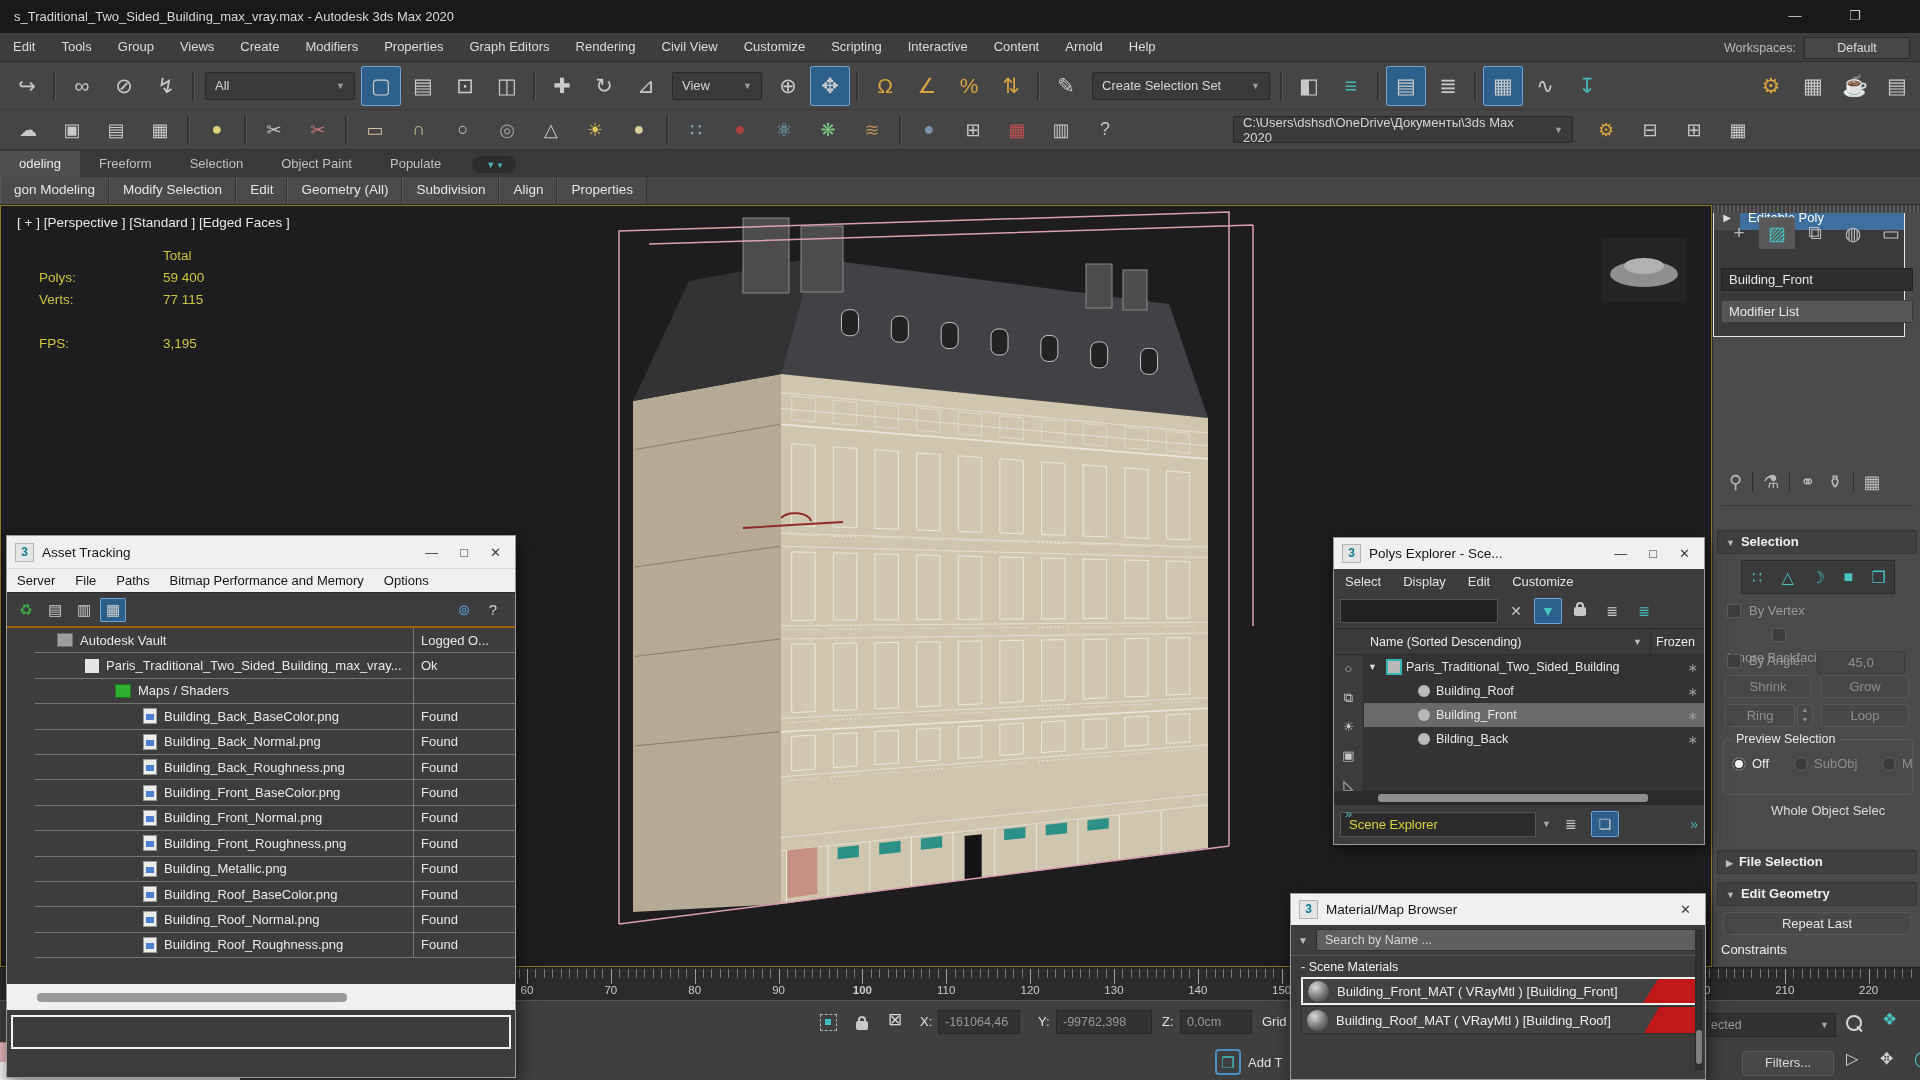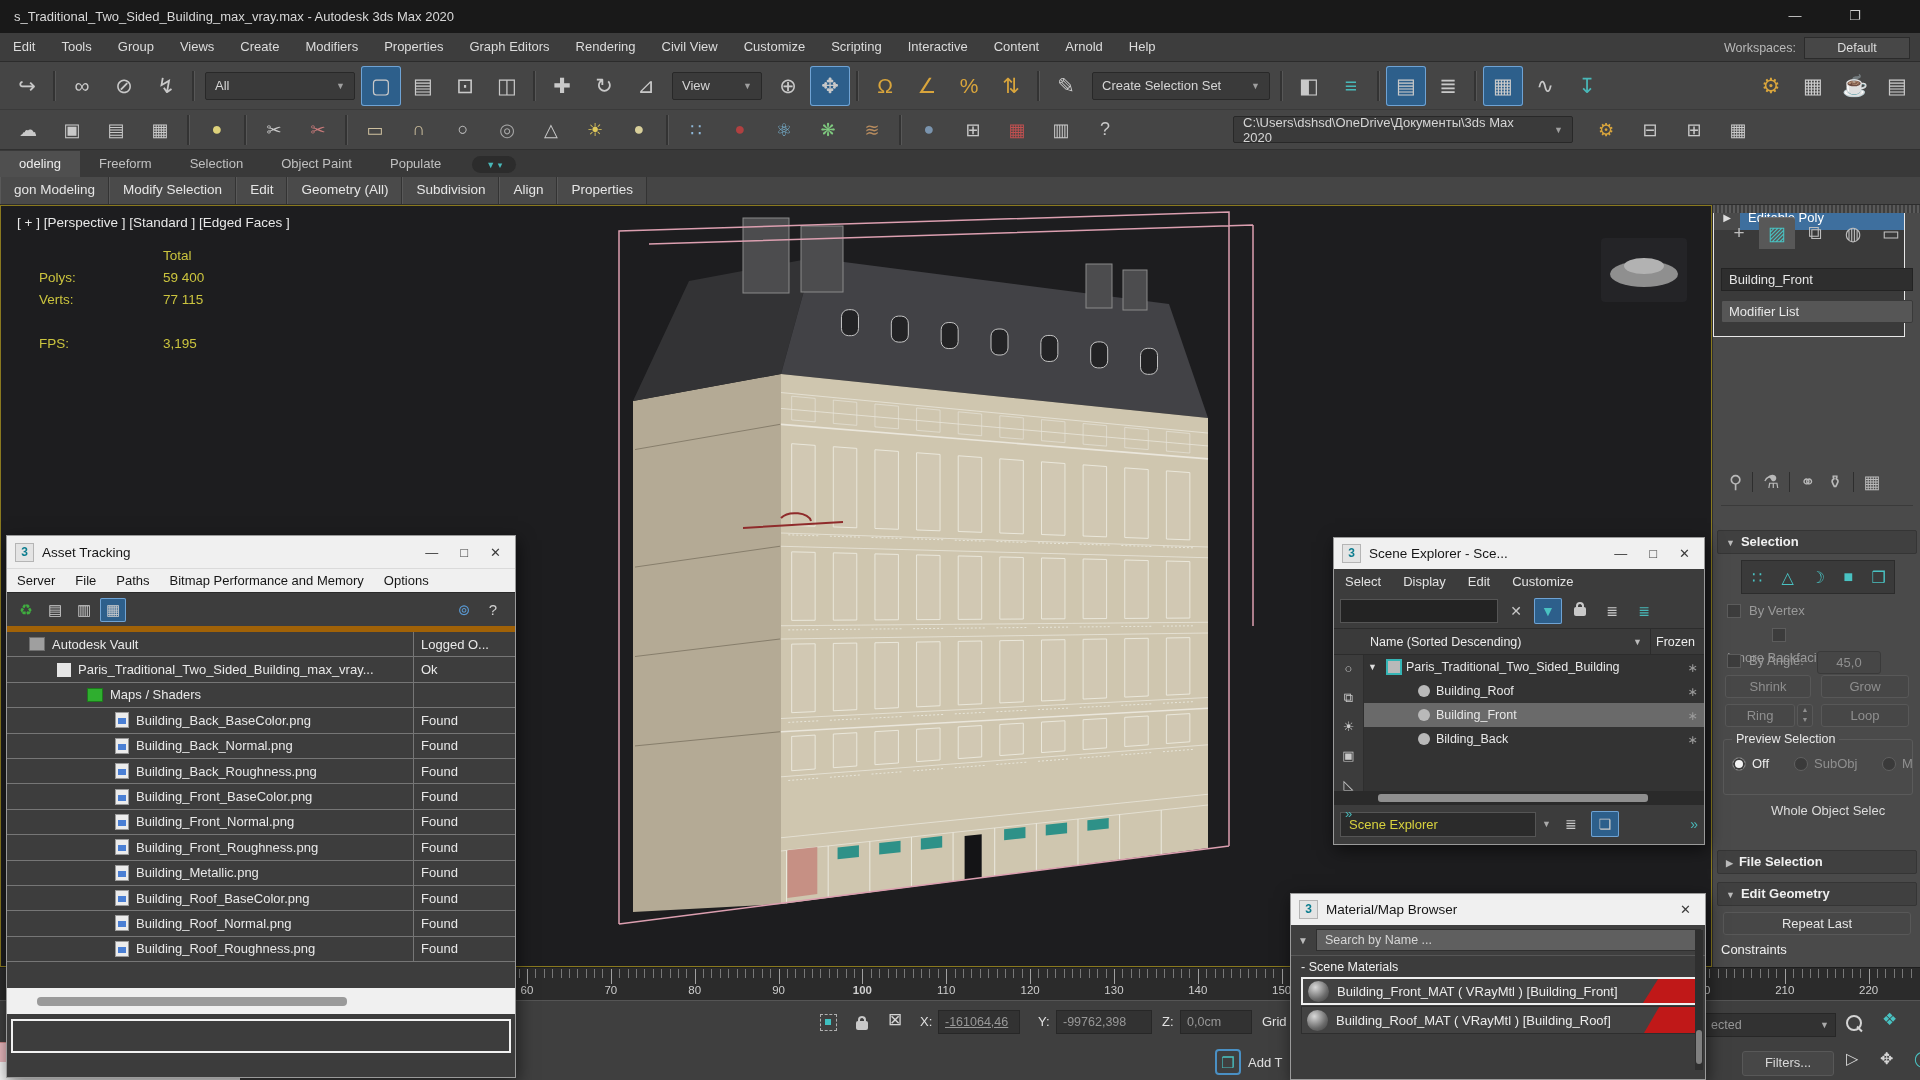--- a/index.html
+++ b/index.html
@@ -598,21 +598,21 @@
         <span>By Vertex</span>
       </div>
     <div class="cp-check" style="top:423px;flex-direction:column;">
         <span class="box"></span>
         <span>Ignore Backfacing</span>
       </div>
     <div class="cp-check" style="top:448px;">
         <span class="box"></span>
         <span>By Angle:</span>
       </div>
-    <div class="cp-btn" style="left:104px;top:446px;width:64px;background:#464646;border-color:#3a3a3a;">45,0</div>
+    <div class="cp-btn" style="left:104px;top:446px;width:88px;background:#464646;border-color:#3a3a3a;">45,0</div>
     <div class="cp-btn" style="left:12px;top:470px;width:86px;">Shrink</div>
     <div class="cp-btn" style="left:108px;top:470px;width:88px;">Grow</div>
     <div class="cp-btn" style="left:12px;top:499px;width:70px;">Ring</div>
     <div class="cp-btn" style="left:84px;top:499px;width:16px;font-size:7px;line-height:10px;">▲<br>▼</div>
     <div class="cp-btn" style="left:108px;top:499px;width:88px;">Loop</div>
     <div class="abs" style="left:10px;top:534px;width:188px;height:54px;border:1px solid #5a5a5a;border-radius:3px;">
       <span class="abs" style="left:8px;top:-8px;background:#4a4a4a;padding:0 4px;color:#e8e8e8;font-size:12.5px;">Preview Selection</span>
       <span class="abs" style="left:8px;top:16px;display:flex;align-items:center;gap:6px;color:#ececec;font-size:13px;">
           <span class="radio on"></span>
           <span>Off</span>
@@ -829,21 +829,21 @@
       <span class="tick" style="left: 1893.75px; height: 9px;"></span>
       <span class="tick" style="left: 1902.14px; height: 9px;"></span>
       <span class="tick" style="left: 1910.52px; height: 9px;"></span>
     </div>
 
   <div id="status" class="abs">
     <span class="abs" style="left:820px;top:13px;"><span class="css-brackets"></span></span>
     <span class="abs" style="left:856px;top:15px;"><span class="css-lock"></span></span>
     <span class="abs" style="left:888px;top:8px;font-size:17px;color:#d5d5d5;">⊠</span>
     <span class="st-label" style="left:920px;top:13px;">X:</span>
-    <span class="st-field" style="left:938px;top:9px;width:82px;text-decoration:underline;">-161064,46</span>
+    <span class="st-field" style="left:938px;top:9px;width:82px;">-161064,46</span>
     <span class="st-label" style="left:1038px;top:13px;">Y:</span>
     <span class="st-field" style="left:1056px;top:9px;width:96px;">-99762,398</span>
     <span class="st-label" style="left:1162px;top:13px;">Z:</span>
     <span class="st-field" style="left:1180px;top:9px;width:72px;">0,0cm</span>
     <span class="st-label" style="left:1262px;top:13px;">Grid =</span>
     <span class="abs" style="left:1215px;top:48px;width:26px;height:26px;border:2px solid #4a90c4;border-radius:4px;background:#3f3f3f;color:#49c2c2;font-size:15px;text-align:center;line-height:24px;box-sizing:border-box;">❒</span>
     <span class="st-label" style="left:1248px;top:54px;">Add T</span>
 
     <span class="st-field" style="left:1672px;top:12px;width:164px;display:flex;justify-content:space-between;padding-left:38px;">
         <span>ected</span>
@@ -880,21 +880,21 @@
       </div>
     <div id="at-toolbar">
         <span class="at-tbtn" style="color: rgb(63, 174, 63);">♻</span>
         <span class="at-tbtn">▤</span>
         <span class="at-tbtn">▥</span>
         <span class="at-tbtn active">▦</span>
         <span style="flex: 1 1 0%;"></span>
         <span class="at-tbtn" style="color: rgb(90, 154, 212);">⊚</span>
         <span class="at-tbtn">?</span>
       </div>
-    <div id="at-rows" style="height:356px;background:#3d3d3d;border-top:6px solid #a16207;">
+    <div id="at-rows" style="height:356px;background:#3d3d3d;border-top:2px solid #a16207;padding-left:28px;">
         <div class="at-row">
           <span style="flex: 1 1 0%; display: flex; align-items: center; padding-left: 22px; overflow: hidden; white-space: nowrap;">
             <span class="ic-vault"></span>
             <span>Autodesk Vault</span>
           </span>
           <span class="at-status">Logged O...</span>
         </div>
         <div class="at-row">
           <span style="flex: 1 1 0%; display: flex; align-items: center; padding-left: 50px; overflow: hidden; white-space: nowrap;">
             <span class="ic-max"></span>
@@ -982,21 +982,21 @@
       </div>
     <div style="height:26px;background:#f0f0f0;display:flex;align-items:center;">
       <div style="margin-left:30px;width:310px;height:9px;background:#9a9a9a;border-radius:4px;"></div>
     </div>
     <div style="margin:5px 4px 0;height:30px;background:#3d3d3d;border:2px solid #f2f2f2;"></div>
   </div>
 
   <div class="fwin" style="left:1333px;top:537px;width:372px;height:308px;">
     <div class="ftitle" style="height:31px;">
       <span class="fico">3</span>
-      <span>Scene Explorer - Sce...</span>
+      <span>Polys Explorer - Sce...</span>
       <span class="fbtns">
         <span>—</span>
         <span>□</span>
         <span>✕</span>
       </span>
     </div>
     <div id="se-menu">
         <span>Select</span>
         <span>Display</span>
         <span>Edit</span>

